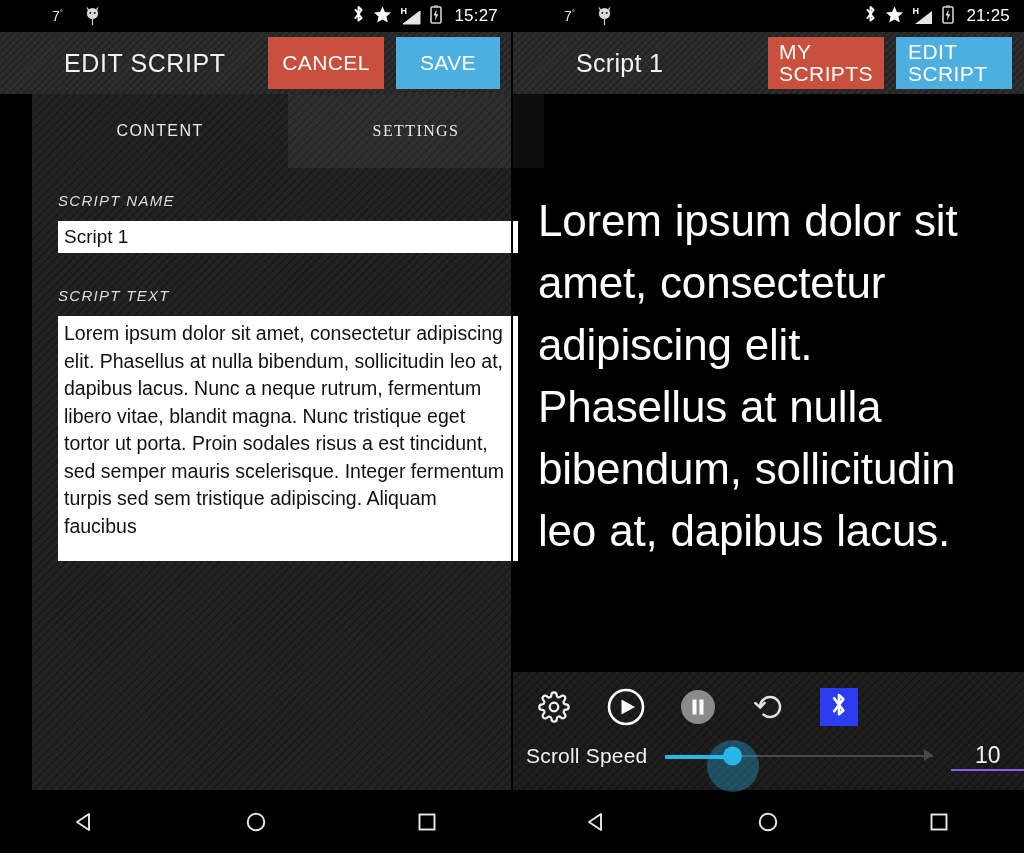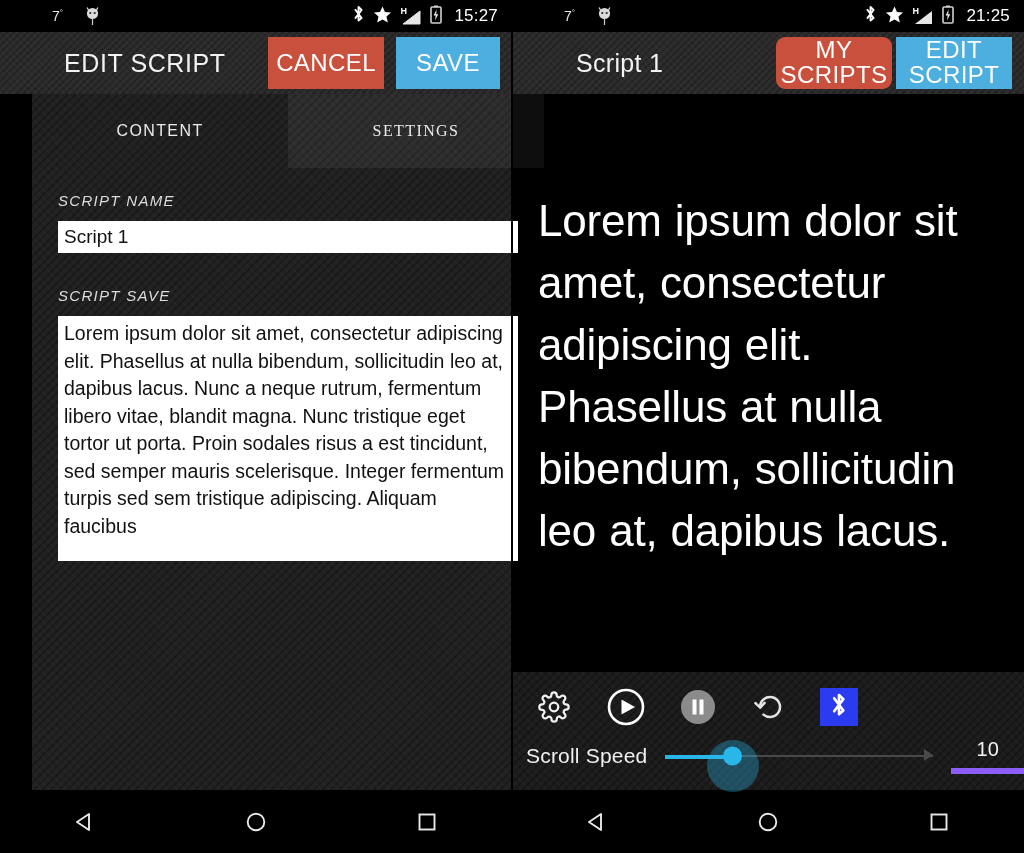--- a/index.html
+++ b/index.html
@@ -44,29 +44,29 @@
   .ab-title {
     flex: 1; display: flex; align-items: center;
     padding-left: 28px; color: #f2f2f2;
     font-size: 25px; font-weight: 400; letter-spacing: .3px;
     position: relative; z-index: 1;
   }
   .ab-title.caps { letter-spacing: .6px; }
   .ab-btn {
     position: relative; z-index: 1;
     display: flex; align-items: center; justify-content: center;
-    text-align: center; color: #fff;
-    font-size: 24px; line-height: 1.04; letter-spacing: .4px;
+    text-align: left; color: #fff;
+    font-size: 21px; line-height: 1.04; letter-spacing: .4px;
     padding: 0 12px; margin: 5px 0;
   }
   .ab-btn.red  { background: #c8503c; }
   .ab-btn.blue { background: #4daee0; }
   .ab-left .ab-btn.red  { width: 116px; margin-right: 12px; }
   .ab-left .ab-btn.blue { width: 104px; margin-right: 12px; }
-  .ab-right .ab-btn.red  { width: 116px; margin-right: 4px; border-radius: 9px; }
+  .ab-right .ab-btn.red  { width: 116px; margin-right: 12px; }
   .ab-right .ab-btn.blue { width: 116px; margin-right: 12px; }
 
   
   .left-panel {
     position: absolute; left: 0; top: 94px; width: 512px; height: 696px;
     background: #212121;
     margin-left: 32px;
   }
   .textured::before{
     content:""; position:absolute; inset:0;
@@ -145,22 +145,22 @@
     position:absolute; left:42px; top:4px; width:52px; height:52px;
     border-radius:50%; background:rgba(41,182,232,.34);
   }
   .slider-thumb {
     position:absolute; left:58px; top:20px; width:19px; height:19px;
     border-radius:50%; background:#29b6e8; transform: translateY(-50%);
   }
   .slider-arrow { position:absolute; right:0; top:13px; width:0;height:0;
     border-top:6px solid transparent; border-bottom:6px solid transparent; border-left:9px solid #4a4a4a; }
   .speed-value {
-    color: #f2f2f2; font-size: 20px; width: 92px; text-align: center;
-    border-bottom: 6px solid #8b5cf6; padding-bottom: 7px; margin-left: 18px;
+    color: #f2f2f2; font-size: 23px; width: 92px; text-align: center;
+    border-bottom: 2px solid #8b5cf6; margin-left: 18px;
   }
 
   
   .navbar {
     position: absolute; bottom: 0; height: 63px; width: 512px;
     background: #000; display: flex; align-items: center; justify-content: space-around;
   }
   .nav-left { left: 0; }
   .nav-right { left: 512px; }
   .nav-btn { width: 72px; height: 63px; display:flex; align-items:center; justify-content:center; }
@@ -268,21 +268,21 @@
 
   <div class="left-panel textured">
     <div class="tabs">
       <div class="tab">CONTENT</div>
       <div class="tab active-bg">SETTINGS</div>
     </div>
     <div class="form">
       <div class="field-label">SCRIPT NAME</div>
       <div class="text-input" placeholder="Script name">Script 1</div>
       <div class="gap"></div>
-      <div class="field-label">SCRIPT SAVE</div>
+      <div class="field-label">SCRIPT TEXT</div>
       <div class="textarea" placeholder="Script text">Lorem ipsum dolor sit amet, consectetur adipiscing elit. Phasellus at nulla bibendum, sollicitudin leo at, dapibus lacus. Nunc a neque rutrum, fermentum libero vitae, blandit magna. Nunc tristique eget tortor ut porta. Proin sodales risus a est tincidunt, sed semper mauris scelerisque. Integer fermentum turpis sed sem tristique adipiscing. Aliquam faucibus</div>
     </div>
   </div>
 
   <div class="right-panel">
     <div class="prompter">
       <div class="prompter-text">Lorem ipsum dolor sit amet, consectetur adipiscing elit. Phasellus at nulla bibendum, sollicitudin leo at, dapibus lacus.</div>
     </div>
 
     <div class="controls textured">

